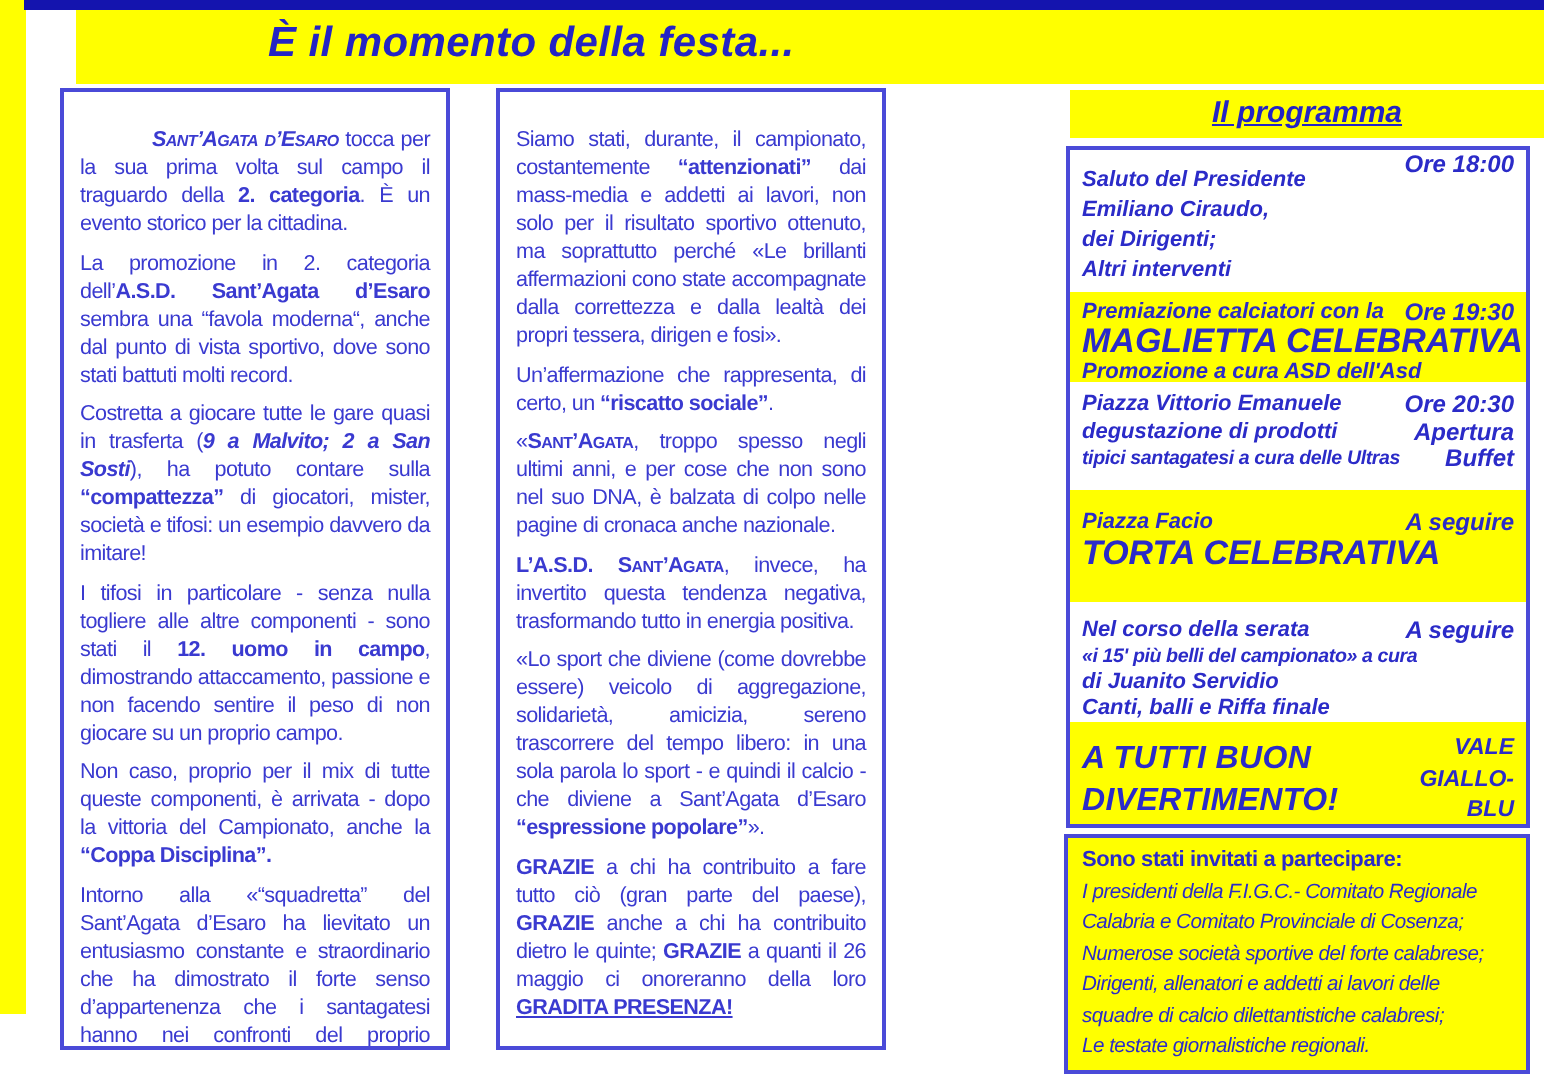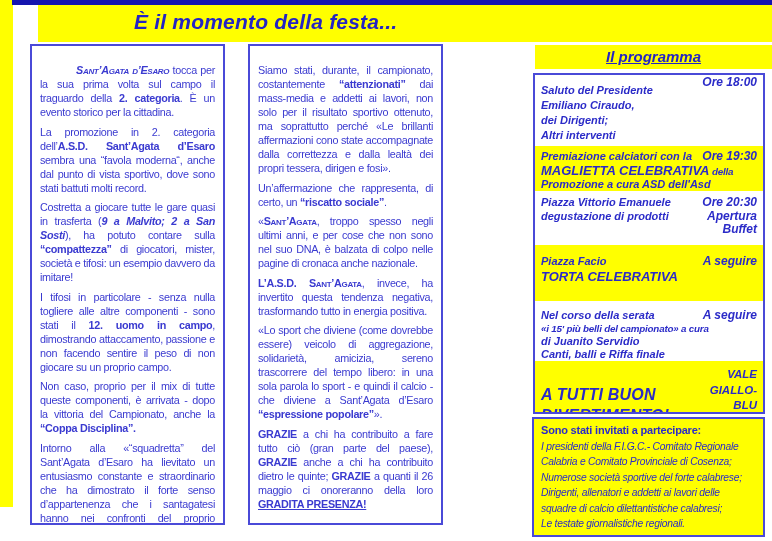--- a/index.html
+++ b/index.html
@@ -24,21 +24,21 @@
   .left-box{left:30px;width:195px;}
   .mid-box{left:248px;width:195px;}
   .para{margin:0 0 5.5px 0;text-align:justify;}
   .para.center{text-align:center;margin-top:14px;}
   .para.indent{text-indent:36px;}
   
   .b{font-weight:700;}
   .i{font-style:italic;}
   .u{text-decoration:underline;}
   .sc{font-variant:small-caps;}
-  .lg{font-size:13px;}
+  .lg{font-size:17px;}
   .sm{font-size:9.8px;letter-spacing:-0.2px;}
   .xl{font-size:16px;letter-spacing:.2px;}
   .para .lg{font-size:13px;}
   
   .prog-title-band{
     position:absolute;left:535px;top:45px;width:237px;height:24px;background:var(--c-yellow,#FFFF00);
     text-align:center;
   }
   .prog-title{
     display:inline-block;margin-top:3px;font-size:15px;font-weight:700;font-style:italic;
@@ -54,21 +54,21 @@
   }
   .prow.rowy{background:var(--c-yellow,#FFFF00);}
   .prow .pl{padding-right:60px;padding-left:6px;}
   .prow .pr{position:absolute;right:6px;text-align:right;font-size:12px;}
   .pline{line-height:13.5px;white-space:nowrap;}
   .r1{height:71px;}.r1 .pl{padding-top:8px;}.r1 .pr{top:0;}.r1 .pline{line-height:15px;}
   .r2{height:45px;}.r2 .pl{padding-top:4px;}.r2 .pr{top:4px;}
   .r3{height:54px;}.r3 .pl{padding-top:5px;}.r3 .pr{top:5px;margin-left:44px;}
   .r4{height:56px;}.r4 .pl{padding-top:8px;}.r4 .pr{top:8px;}.r4 .pline{line-height:16px;}
   .r5{height:60px;}.r5 .pl{padding-top:8px;}.r5 .pr{top:8px;}.r5 .pline{line-height:13px;}
-  .r6{height:51px;}.r6 .pl{padding-top:24px;}.r6 .pr{top:6px;}.r6 .pline{line-height:19px;}
+  .r6{height:51px;}.r6 .pl{padding-top:9px;}.r6 .pr{top:6px;}.r6 .pline{line-height:19px;}
   .r6 .pr .pline{line-height:15.5px;font-size:11.5px;}
   
   .invited-box{
     position:absolute;left:532px;top:417px;width:233px;height:120px;box-sizing:border-box;
     background:var(--c-yellow,#FFFF00);border:2px solid var(--c-border_blue,#4A4AD8);
     padding:4px 7px;overflow:hidden;color:var(--c-program_text_blue,#2B2BC8);
   }
   .inv-head{font-size:11px;font-weight:700;line-height:15.5px;letter-spacing:-0.2px;}
   .inv-item{font-size:10.3px;font-style:italic;line-height:15.5px;letter-spacing:-0.25px;}
 </style>
@@ -125,20 +125,21 @@
           <div class="pline"><span>Promozione a cura ASD dell'Asd</span></div>
         </div>
         <div class="pr">
           <div class="pline"><span>Ore 19:30</span></div>
         </div>
       </div>
       <div class="prow r3">
         <div class="pl">
           <div class="pline"><span>Piazza Vittorio Emanuele</span></div>
           <div class="pline"><span>degustazione di prodotti</span></div>
+          <div class="pline"><span class="sm">tipici santagatesi a cura delle Ultras</span></div>
         </div>
         <div class="pr">
           <div class="pline"><span>Ore 20:30</span></div>
           <div class="pline"><span>Apertura</span></div>
           <div class="pline"><span>Buffet</span></div>
         </div>
       </div>
       <div class="prow r4 rowy">
         <div class="pl">
           <div class="pline"><span>Piazza Facio</span></div>

